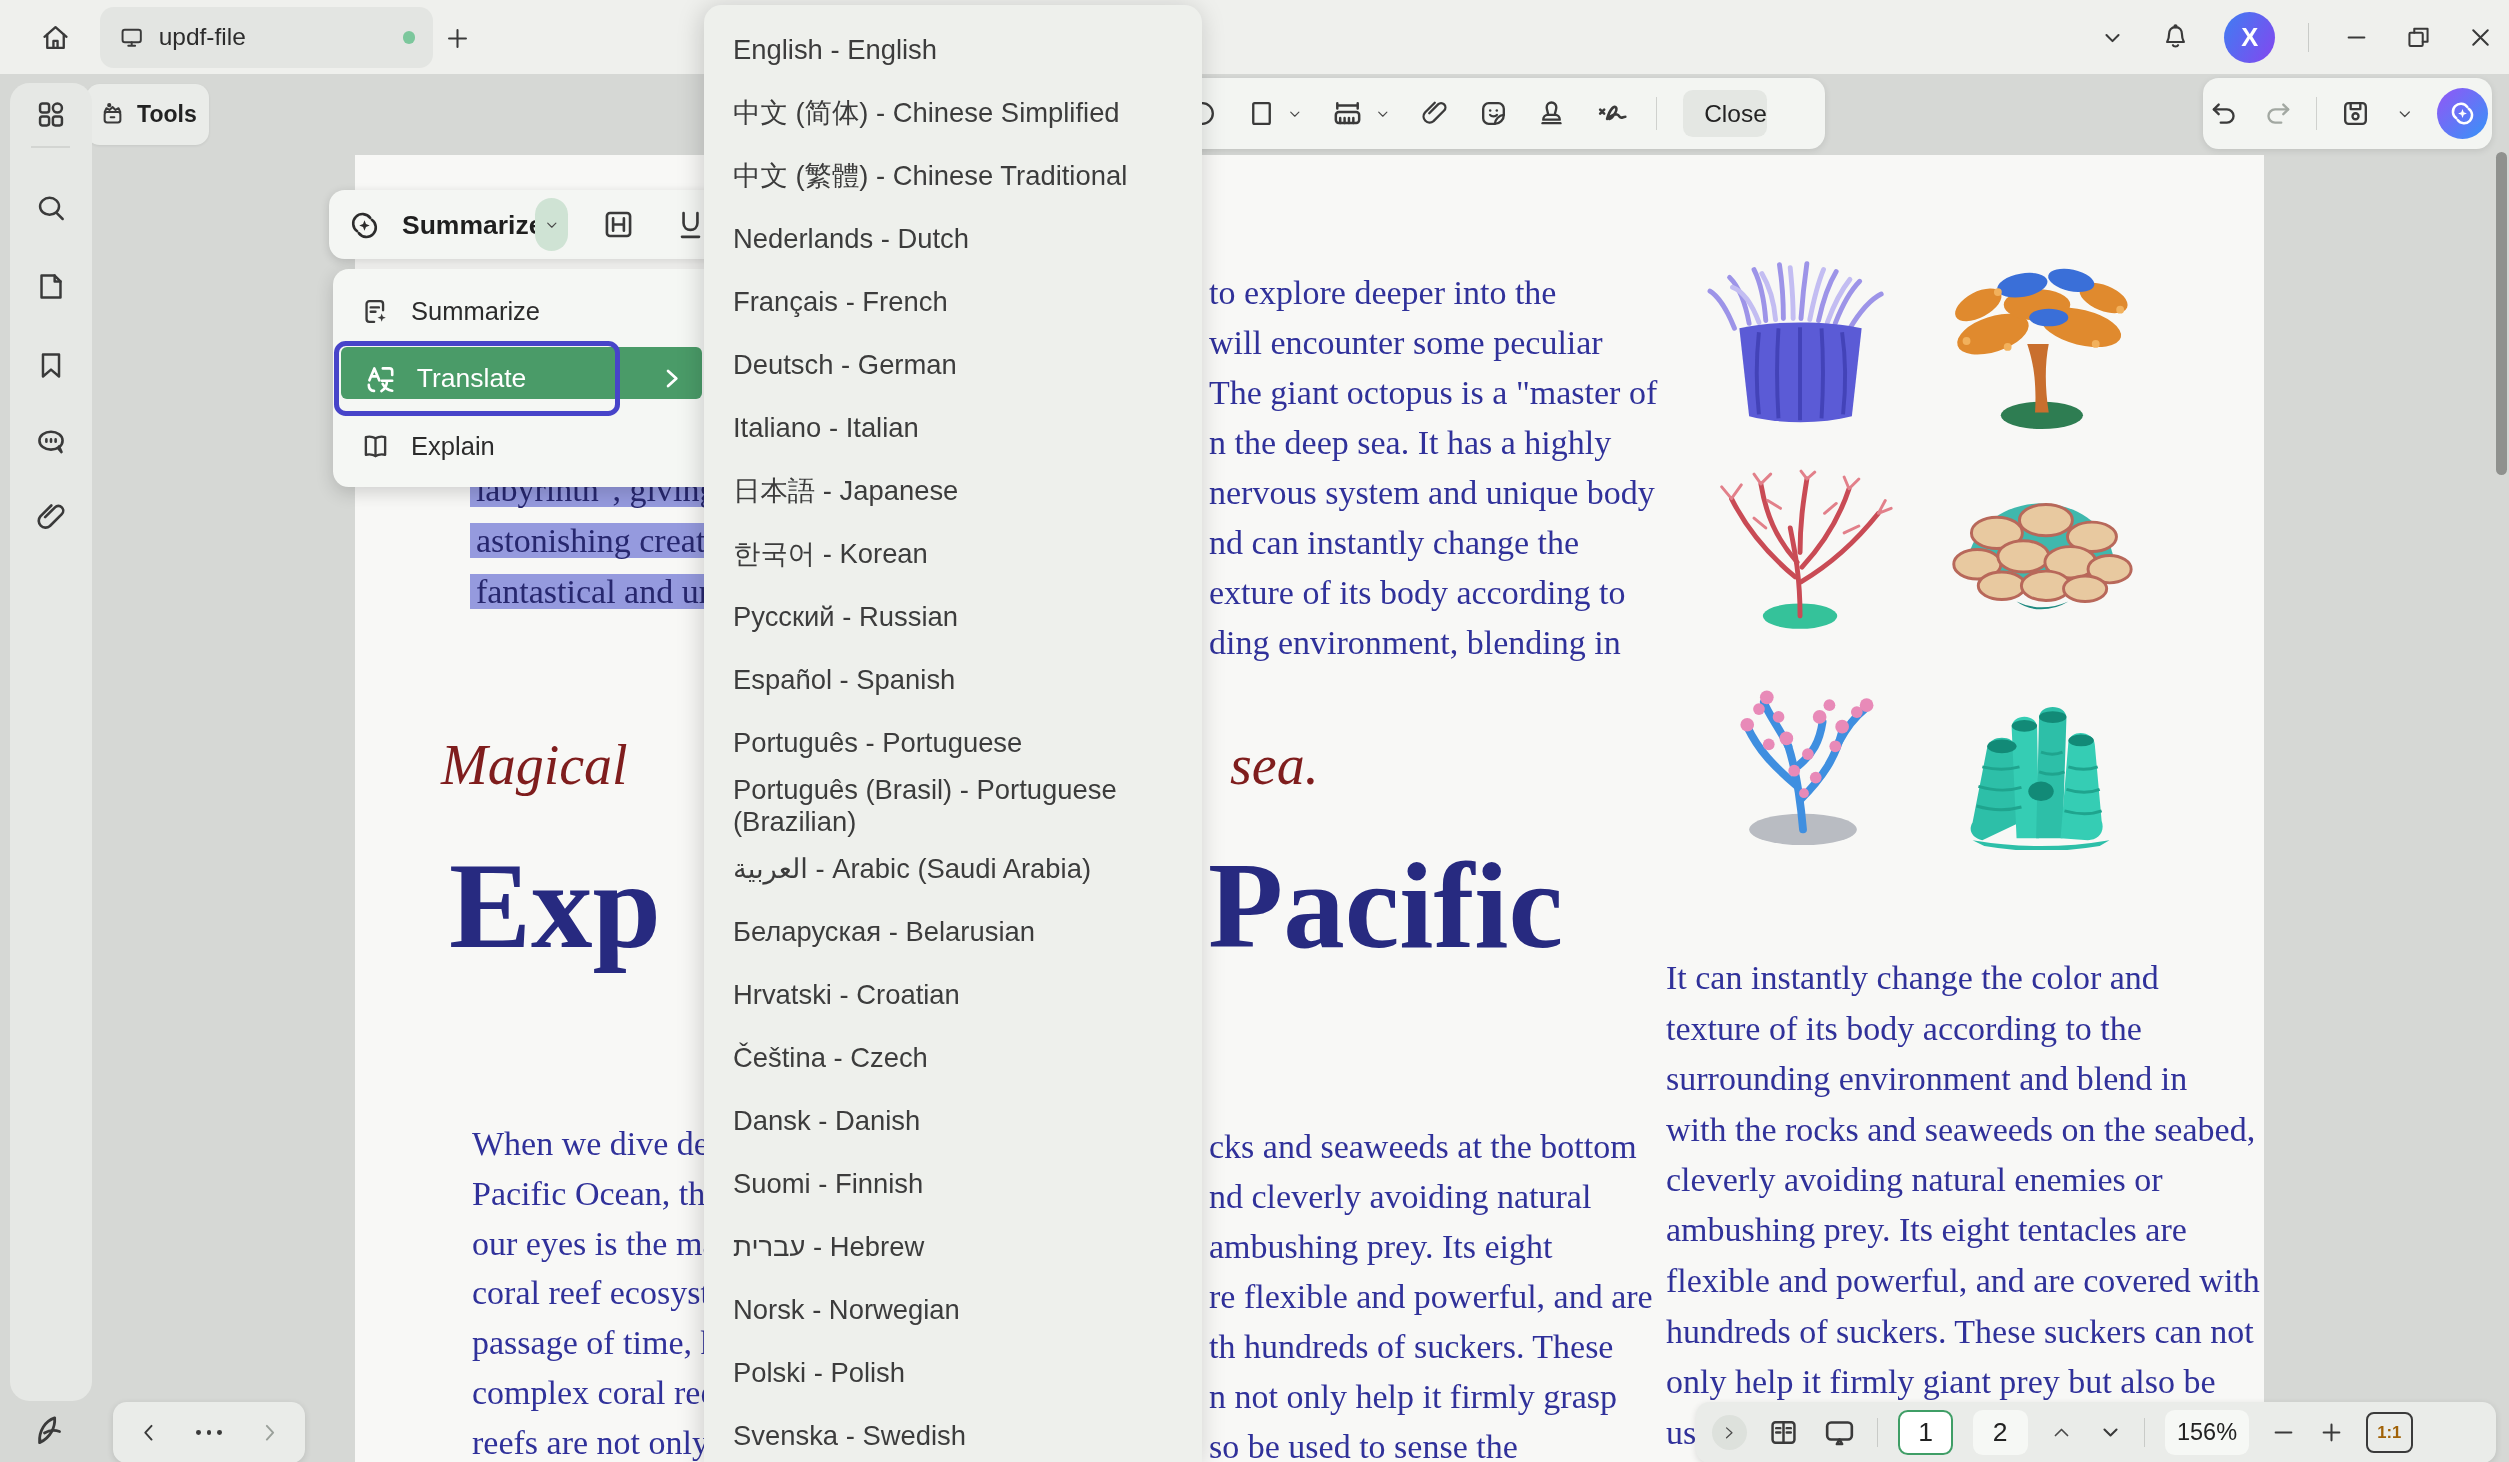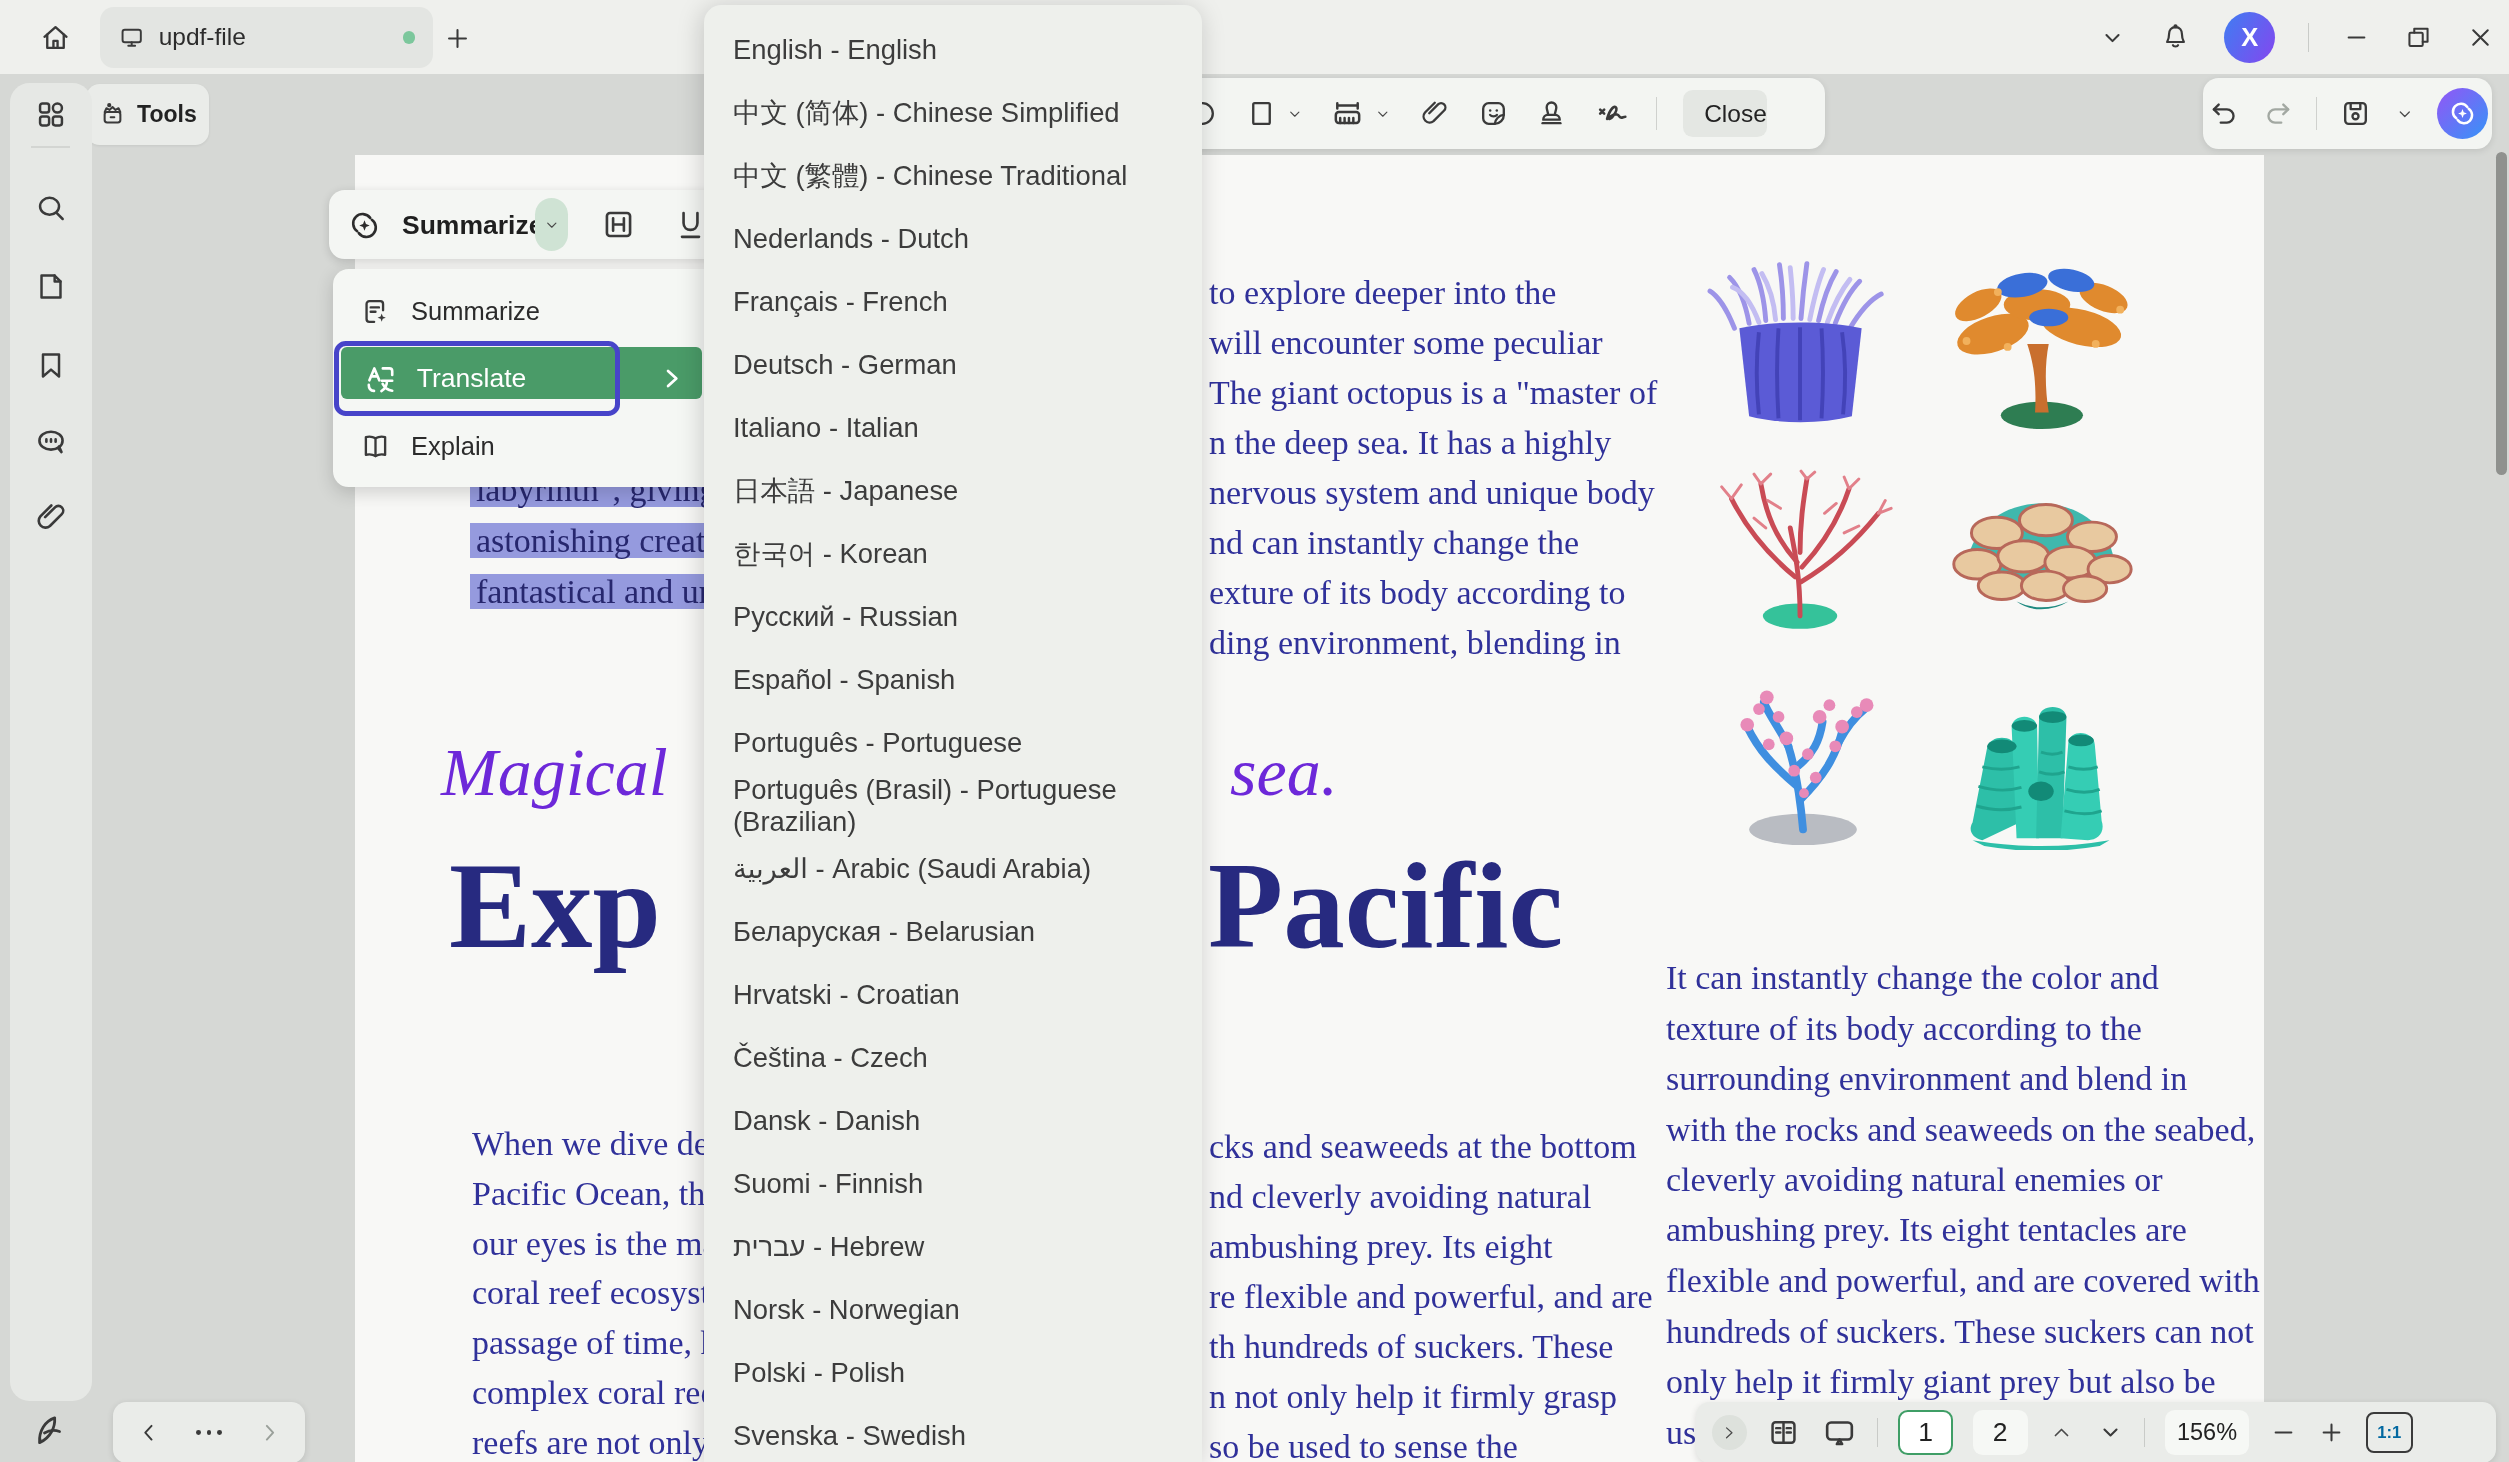--- a/index.html
+++ b/index.html
@@ -38,21 +38,21 @@
   .sidebar{left:9.8px;top:83px;width:82px;height:1318px;background:#e6e8e5;border-radius:19.6px;}
   .side-ic{position:absolute;left:50%;transform:translateX(-50%);}
   .side-div{position:absolute;left:21.6px;width:39px;height:2px;background:#d3d5d2;top:63px;}
   .pen-corner{left:29px;top:1411px;}
 
   
   .page{left:355px;top:155px;width:1909px;height:1308px;background:#f8f8f6;}
   .doc-line{position:absolute;font-family:"Liberation Serif",serif;font-size:34px;color:#30319a;white-space:nowrap;}
   .hl{position:absolute;background:#959ade;color:#27276e;font-family:"Liberation Serif",serif;font-size:34px;
       white-space:nowrap;height:35px;line-height:35px;padding:0 5.9px;}
-  .h-italic{position:absolute;font-family:"Liberation Serif",serif;font-style:italic;font-size:68px;color:#6d28d9;white-space:nowrap;}
+  .h-italic{position:absolute;font-family:"Liberation Serif",serif;font-style:italic;font-size:56px;color:#7f1d1d;white-space:nowrap;}
   .h-big{position:absolute;font-family:"Liberation Serif",serif;font-weight:bold;font-size:123px;color:#272a80;white-space:nowrap;}
 
   
   .mini-bar{left:329px;top:190px;width:421px;height:69px;background:#f4f6f3;border-radius:15.7px;
             box-shadow:0 2.9px 9.8px rgba(0,0,0,.14);z-index:20;}
   .mini-label{position:absolute;left:73px;top:19.6px;font-size:26.5px;font-weight:bold;color:#1f1f1f;}
   .mini-green-pill{position:absolute;left:206px;top:7.8px;width:33px;height:53px;border-radius:16.7px;background:#cfe3d4;
                    display:flex;align-items:center;justify-content:center;}
 
   
@@ -73,21 +73,21 @@
   .nav-pill{left:113px;top:1402px;width:192px;height:61px;background:#eaece9;border-radius:13.7px;
             box-shadow:0 2px 7.8px rgba(0,0,0,.12);display:flex;align-items:center;justify-content:space-between;padding:0 21.6px;box-sizing:border-box;z-index:30;}
   .dots{display:flex;gap:5.9px;}
   .dots i{width:4.9px;height:4.9px;border-radius:50%;background:#3a3a3a;}
   .foot-bar{left:1696px;top:1402px;width:800px;height:61px;background:#eaece9;border-radius:13.7px;
             box-shadow:0 2px 7.8px rgba(0,0,0,.12);display:flex;align-items:center;gap:19.6px;padding:0 15.7px;box-sizing:border-box;z-index:30;}
   .chip{background:#f6f8f5;border-radius:9.8px;display:flex;align-items:center;justify-content:center;}
   .page-chip{width:55px;height:45px;font-size:26.5px;color:#222;}
   .page-chip.active{border:2.9px solid #3f9e66;box-sizing:border-box;background:#fff;}
   .zoom-chip{width:84px;height:45px;font-size:23.5px;color:#222;}
-  .ratio-chip{width:43px;height:37px;border:2px solid #3a3a3a;border-radius:7.8px;font-size:16.7px;font-weight:bold;color:#0369a1;
+  .ratio-chip{width:43px;height:37px;border:2px solid #3a3a3a;border-radius:7.8px;font-size:16.7px;font-weight:bold;color:#a16207;
               display:flex;align-items:center;justify-content:center;background:transparent;}
   .circle-btn{width:35px;height:35px;border-radius:50%;background:#dde1dc;display:flex;align-items:center;justify-content:center;}
 
   .scroll-handle{left:2496px;top:152px;width:10.8px;height:323px;background:#8f918e;border-radius:5.9px;z-index:5;}
 
   .ai-circle{width:51px;height:51px;border-radius:50%;background:linear-gradient(135deg,#8a5cf6 10%,#3e8ef7 90%);
              display:flex;align-items:center;justify-content:center;}
 </style>
 </head>
 <body>

